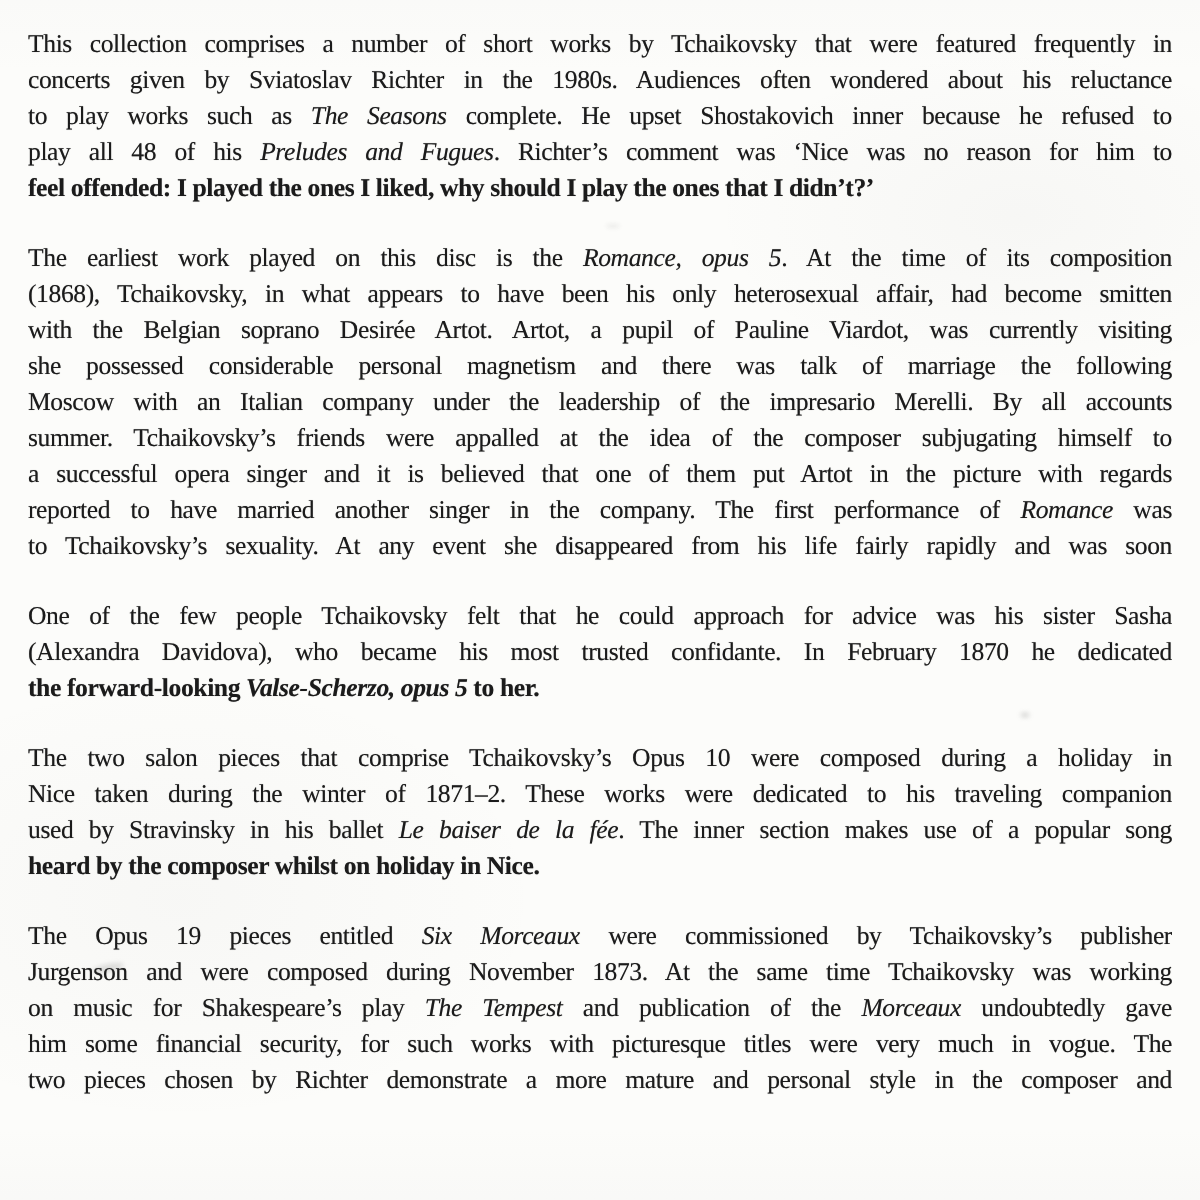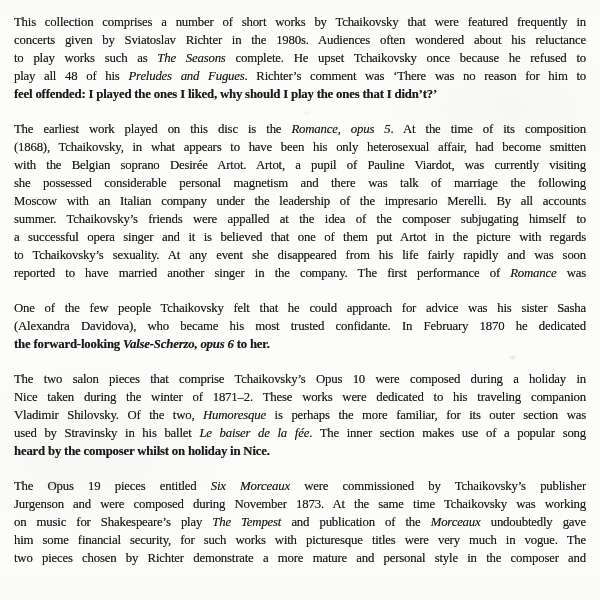--- a/index.html
+++ b/index.html
@@ -68,44 +68,43 @@
 </style>
 </head>
 <body style="background: rgb(252, 252, 250);">
 
 <div class="scan-texture"></div>
 
 <div class="page" style="color: rgb(27, 27, 27);">
     <div class="para">
       <div class="line"><span>This collection comprises a number of short works by Tchaikovsky that were featured frequently in</span></div>
       <div class="line"><span>concerts given by Sviatoslav Richter in the 1980s. Audiences often wondered about his reluctance</span></div>
-      <div class="line"><span>to play works such as </span><i>The Seasons</i><span> complete.  He upset Tchaikovsky once because he refused to</span></div>
-      <div class="line"><span>play all 48 of his </span><i>Preludes and Fugues</i><span>.  Richter’s comment was ‘There was no reason for him to</span></div>
+      <div class="line"><span>to play works such as </span><i>The Seasons</i><span> complete.  He upset Shostakovich inner because he refused to</span></div>
+      <div class="line"><span>play all 48 of his </span><i>Preludes and Fugues</i><span>.  Richter’s comment was ‘Nice was no reason for him to</span></div>
       <div class="line end"><span>feel offended: I played the ones I liked, why should I play the ones that I didn’t?’</span></div>
     </div>
     <div class="para">
       <div class="line"><span>The earliest work played on this disc is the </span><i>Romance, opus 5</i><span>.  At the time of its composition</span></div>
       <div class="line"><span>(1868), Tchaikovsky, in what appears to have been his only heterosexual affair, had become smitten</span></div>
       <div class="line"><span>with the Belgian soprano Desirée Artot.  Artot, a pupil of Pauline Viardot, was currently visiting</span></div>
       <div class="line"><span>she possessed considerable personal magnetism and there was talk of marriage the following</span></div>
       <div class="line"><span>Moscow with an Italian company under the leadership of the impresario Merelli.  By all accounts</span></div>
       <div class="line"><span>summer.  Tchaikovsky’s friends were appalled at the idea of the composer subjugating himself to</span></div>
       <div class="line"><span>a successful opera singer and it is believed that one of them put Artot in the picture with regards</span></div>
+      <div class="line"><span>reported to have married another singer in the company.  The first performance of </span><i>Romance</i><span> was</span></div>
       <div class="line"><span>to Tchaikovsky’s sexuality.  At any event she disappeared from his life fairly rapidly and was soon</span></div>
-      <div class="line"><span>reported to have married another singer in the company.  The first performance of </span><i>Romance</i><span> was</span></div>
     </div>
     <div class="para">
       <div class="line"><span>One of the few people Tchaikovsky felt that he could approach for advice was his sister Sasha</span></div>
       <div class="line"><span>(Alexandra Davidova), who became his most trusted confidante.  In February 1870 he dedicated</span></div>
-      <div class="line end"><span>the forward-looking </span><i>Valse-Scherzo, opus 6</i><span> to her.</span></div>
+      <div class="line end"><span>the forward-looking </span><i>Valse-Scherzo, opus 5</i><span> to her.</span></div>
     </div>
     <div class="para">
       <div class="line"><span>The two salon pieces that comprise Tchaikovsky’s Opus 10 were composed during a holiday in</span></div>
       <div class="line"><span>Nice taken during the winter of 1871–2.  These works were dedicated to his traveling companion</span></div>
-      <div class="line"><span>Vladimir Shilovsky.  Of the two, </span><i>Humoresque</i><span> is perhaps the more familiar, for its outer section was</span></div>
       <div class="line"><span>used by Stravinsky in his ballet </span><i>Le baiser de la fée</i><span>.  The inner section makes use of a popular song</span></div>
       <div class="line end"><span>heard by the composer whilst on holiday in Nice.</span></div>
     </div>
     <div class="para">
       <div class="line"><span>The Opus 19 pieces entitled </span><i>Six Morceaux</i><span> were commissioned by Tchaikovsky’s publisher</span></div>
       <div class="line"><span>Jurgenson and were composed during November 1873.  At the same time Tchaikovsky was working</span></div>
       <div class="line"><span>on music for Shakespeare’s play </span><i>The Tempest</i><span> and publication of the </span><i>Morceaux</i><span> undoubtedly gave</span></div>
       <div class="line"><span>him some financial security, for such works with picturesque titles were very much in vogue.  The</span></div>
       <div class="line"><span>two pieces chosen by Richter demonstrate a more mature and personal style in the composer and</span></div>
     </div>

